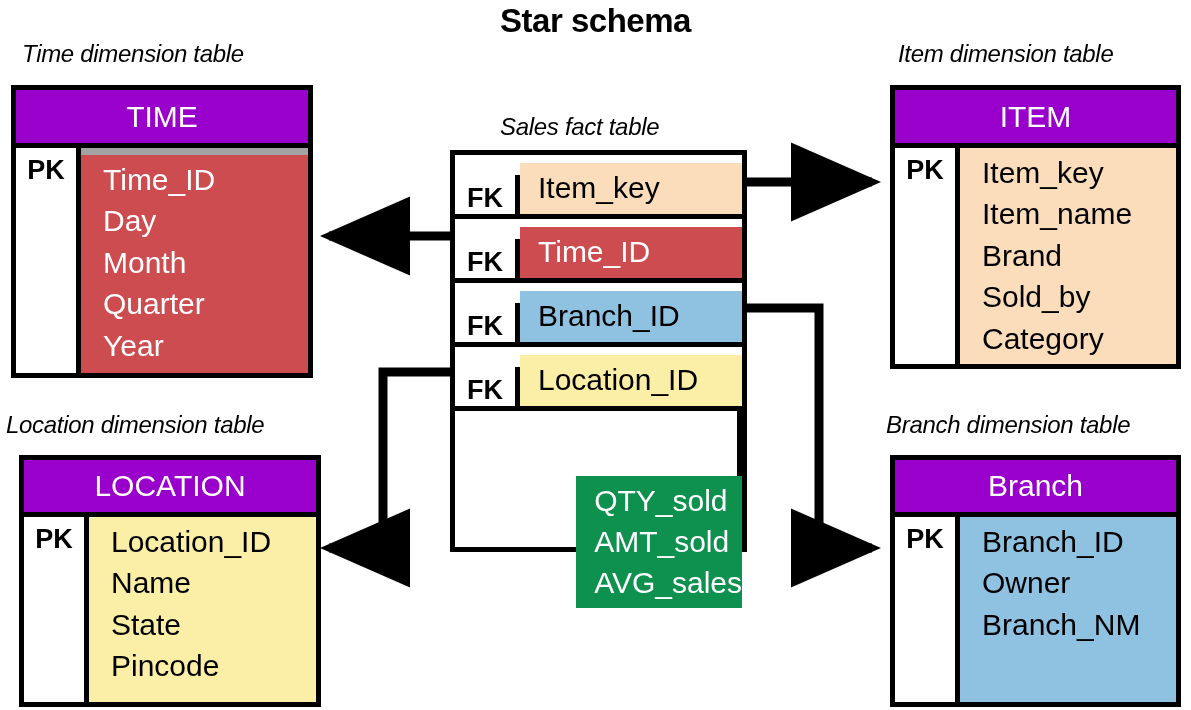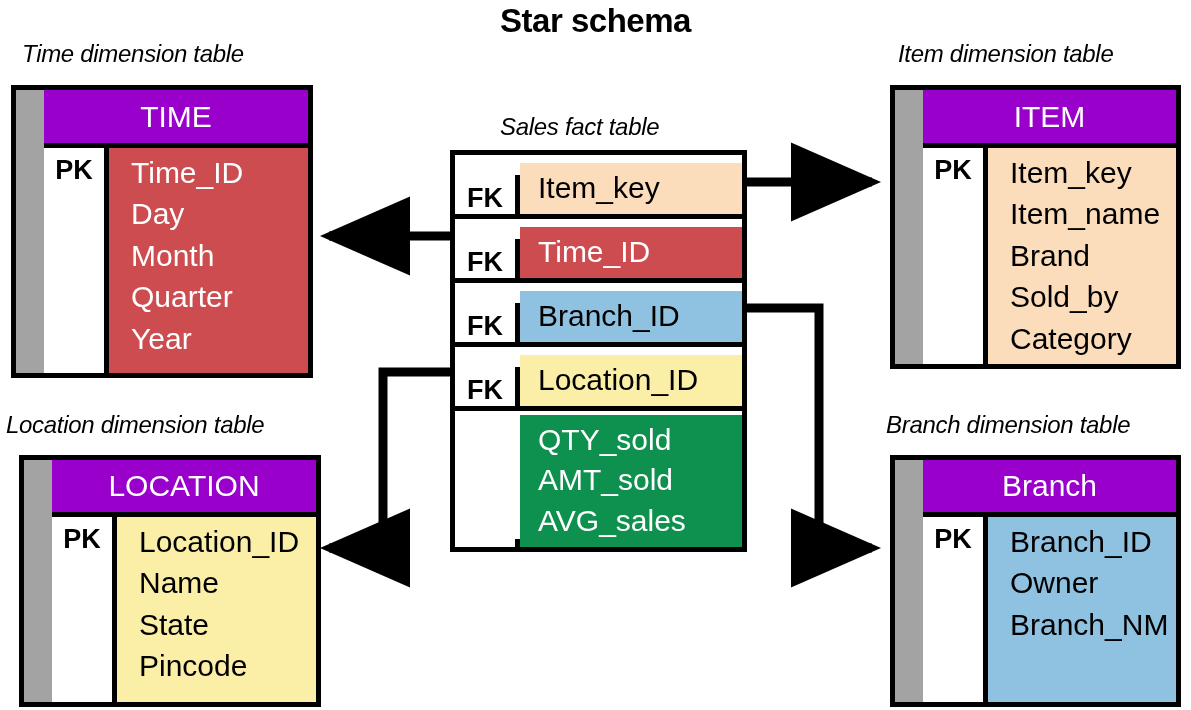--- a/index.html
+++ b/index.html
@@ -40,21 +40,20 @@
   }
 
   
   .table-box {
     position: absolute;
     box-sizing: border-box;
     border: 5px solid #000000;
     background: #a3a3a3;
     display: flex;
     flex-direction: column;
-    padding-left: 28px;
   }
   .table-header {
     box-sizing: border-box;
     background: #9900cc;
     color: #ffffff;
     text-align: center;
     font-size: 30px;
     font-weight: normal;
     line-height: 1;
     display: flex;
@@ -91,21 +90,21 @@
     flex-direction: column;
     justify-content: flex-start;
   }
   .field-line {
     font-size: 30px;
     line-height: 1.38;
     white-space: nowrap;
   }
 
   
-  .fill-red   { background: #cc4c4f; color: #ffffff; }
+  .fill-red   { background: #cc4c4f; color: #ffffff; margin-top: 7px; }
   .fill-peach { background: #fbdcbb; color: #000000; }
   .fill-yellow{ background: #fbeea6; color: #000000; }
   .fill-blue  { background: #8fc1e0; color: #000000; }
   .fill-green { background: #0e914e; color: #ffffff; }
 
   
   .fact-box {
     position: absolute;
     box-sizing: border-box;
     border: 5px solid #000000;
@@ -270,21 +269,21 @@
       </div>
     </div>
 
     <div class="fact-row" style="height:64px;">
       <div class="fact-key">FK</div>
       <div class="fact-val fill-yellow">
         <div class="field-line">Location_ID</div>
       </div>
     </div>
 
-    <div class="fact-row" style="height:136px;">
+    <div class="fact-row" style="height:136px;flex-direction:column;">
       <div class="fact-key"></div>
       <div class="fact-val fill-green">
         <div class="field-line">QTY_sold</div>
         <div class="field-line">AMT_sold</div>
         <div class="field-line">AVG_sales</div>
       </div>
     </div>
   </div>
 
 </div>

